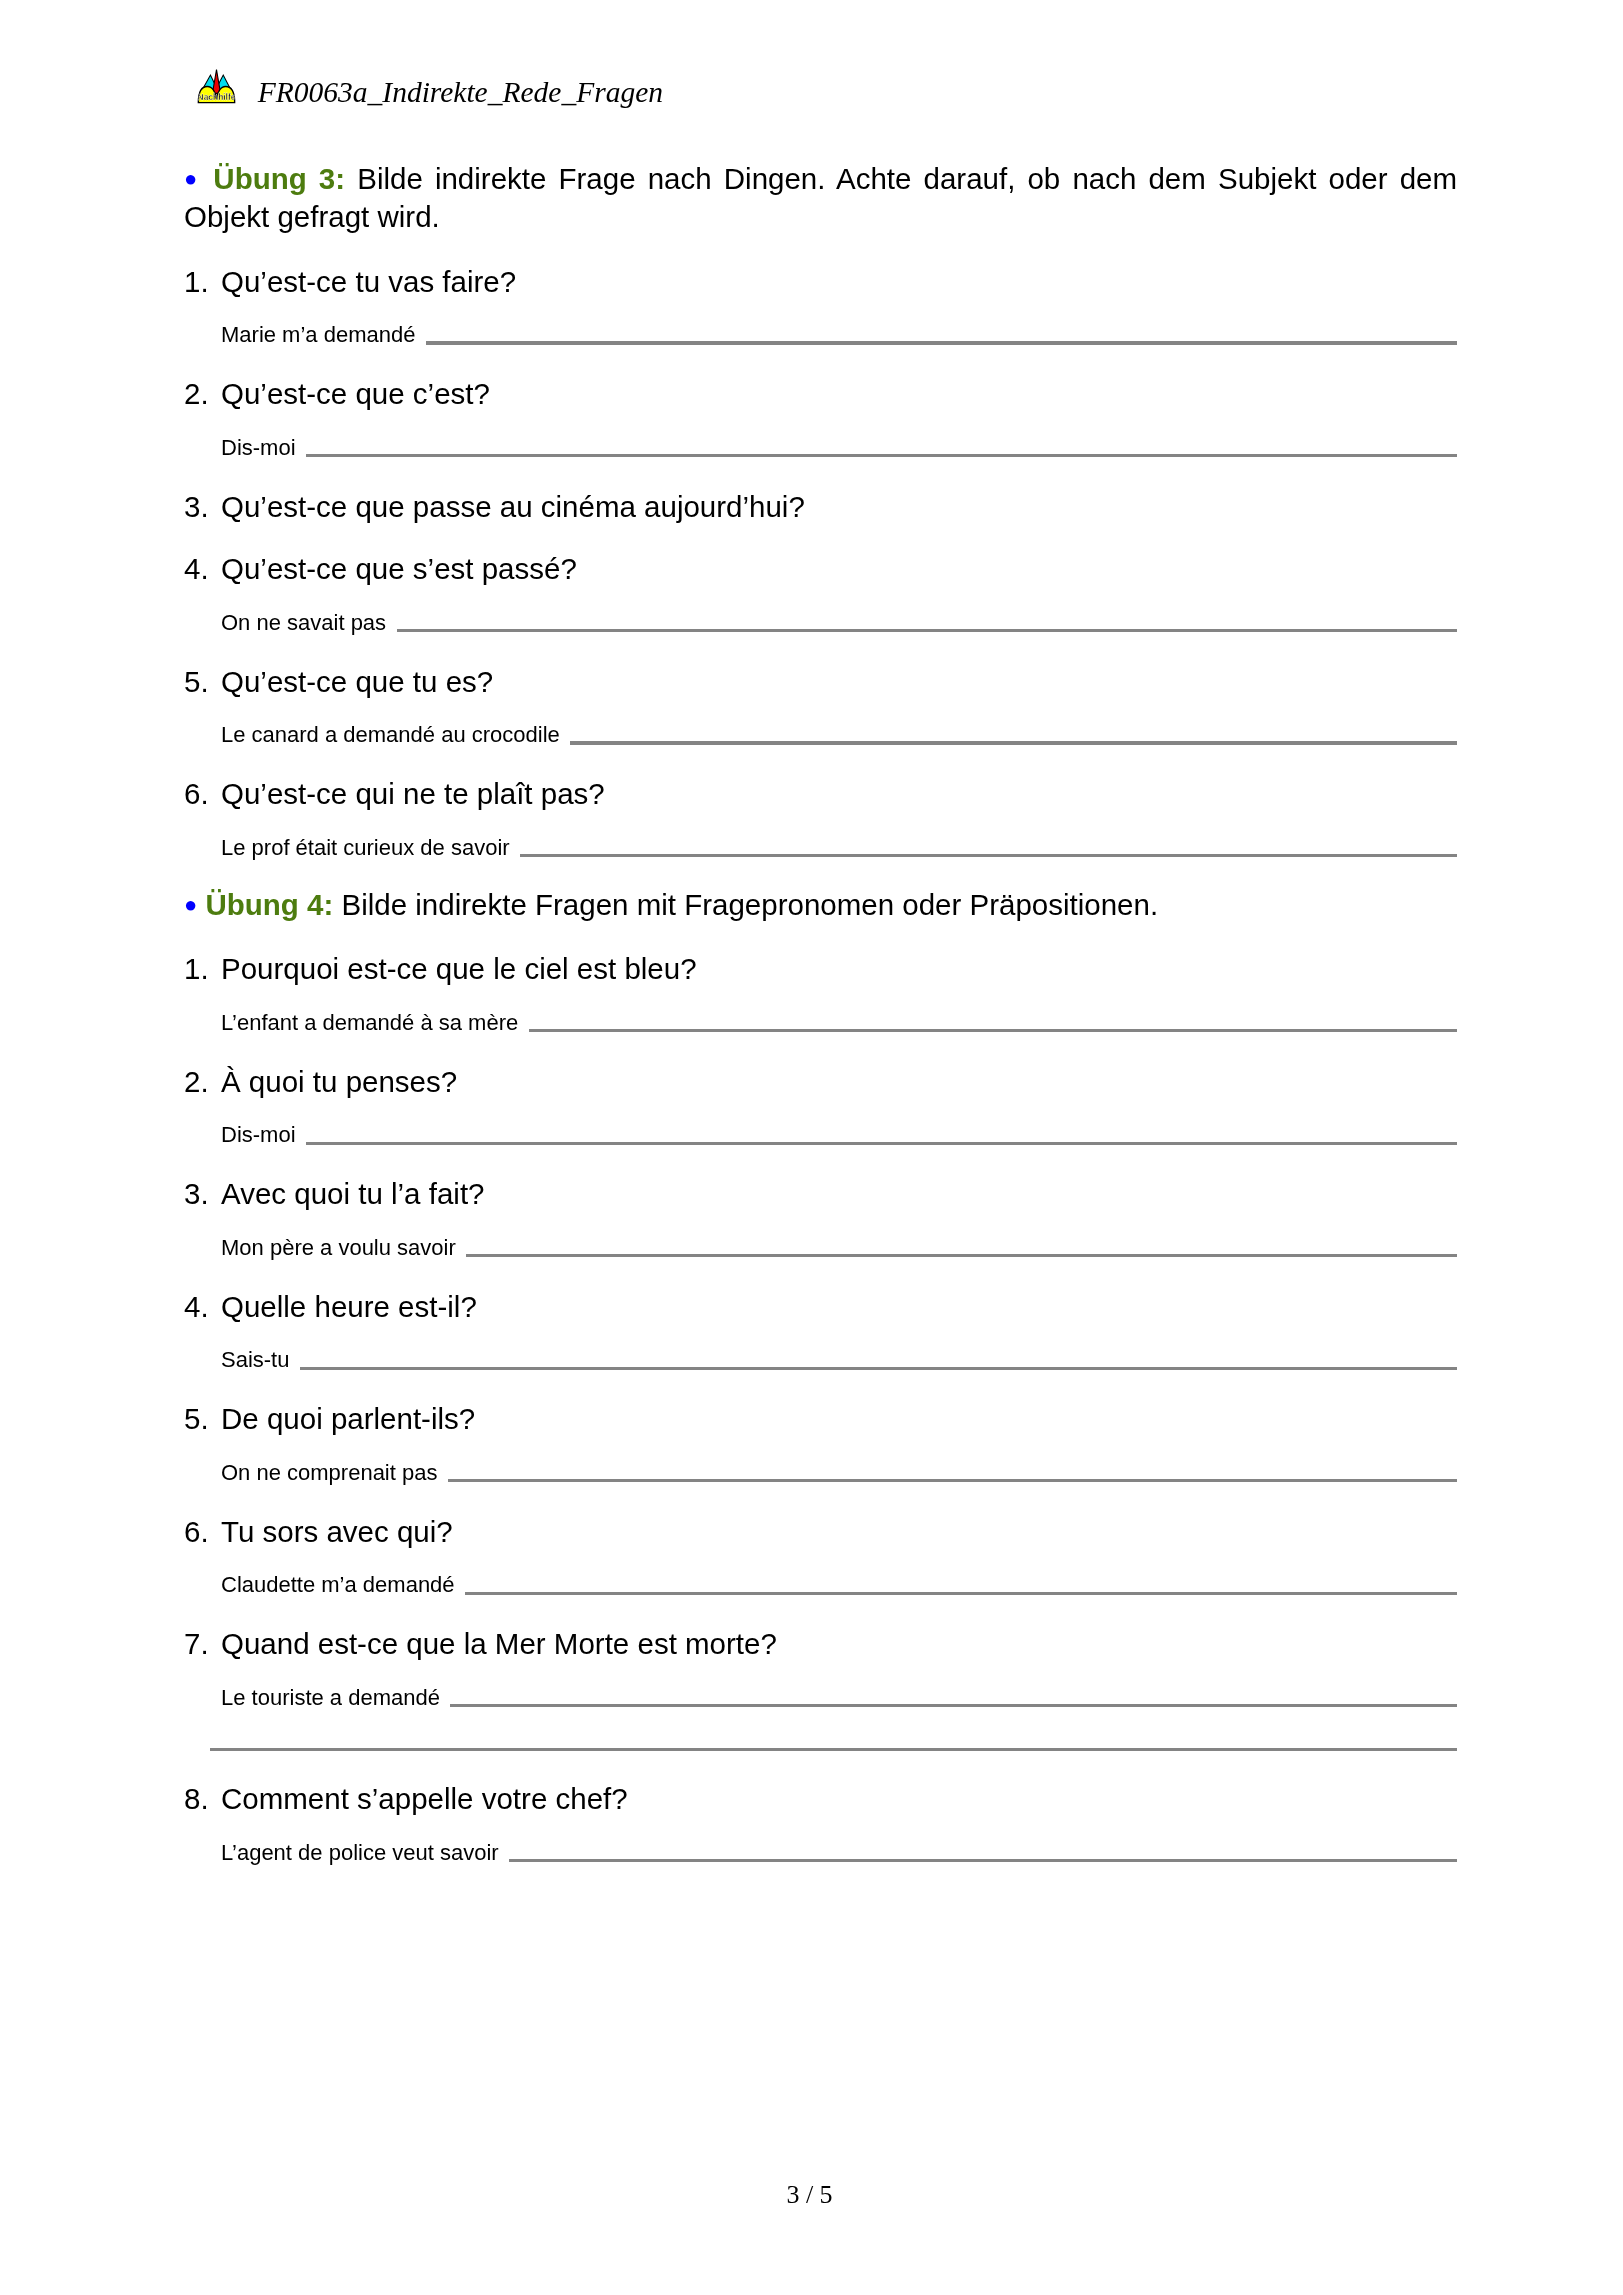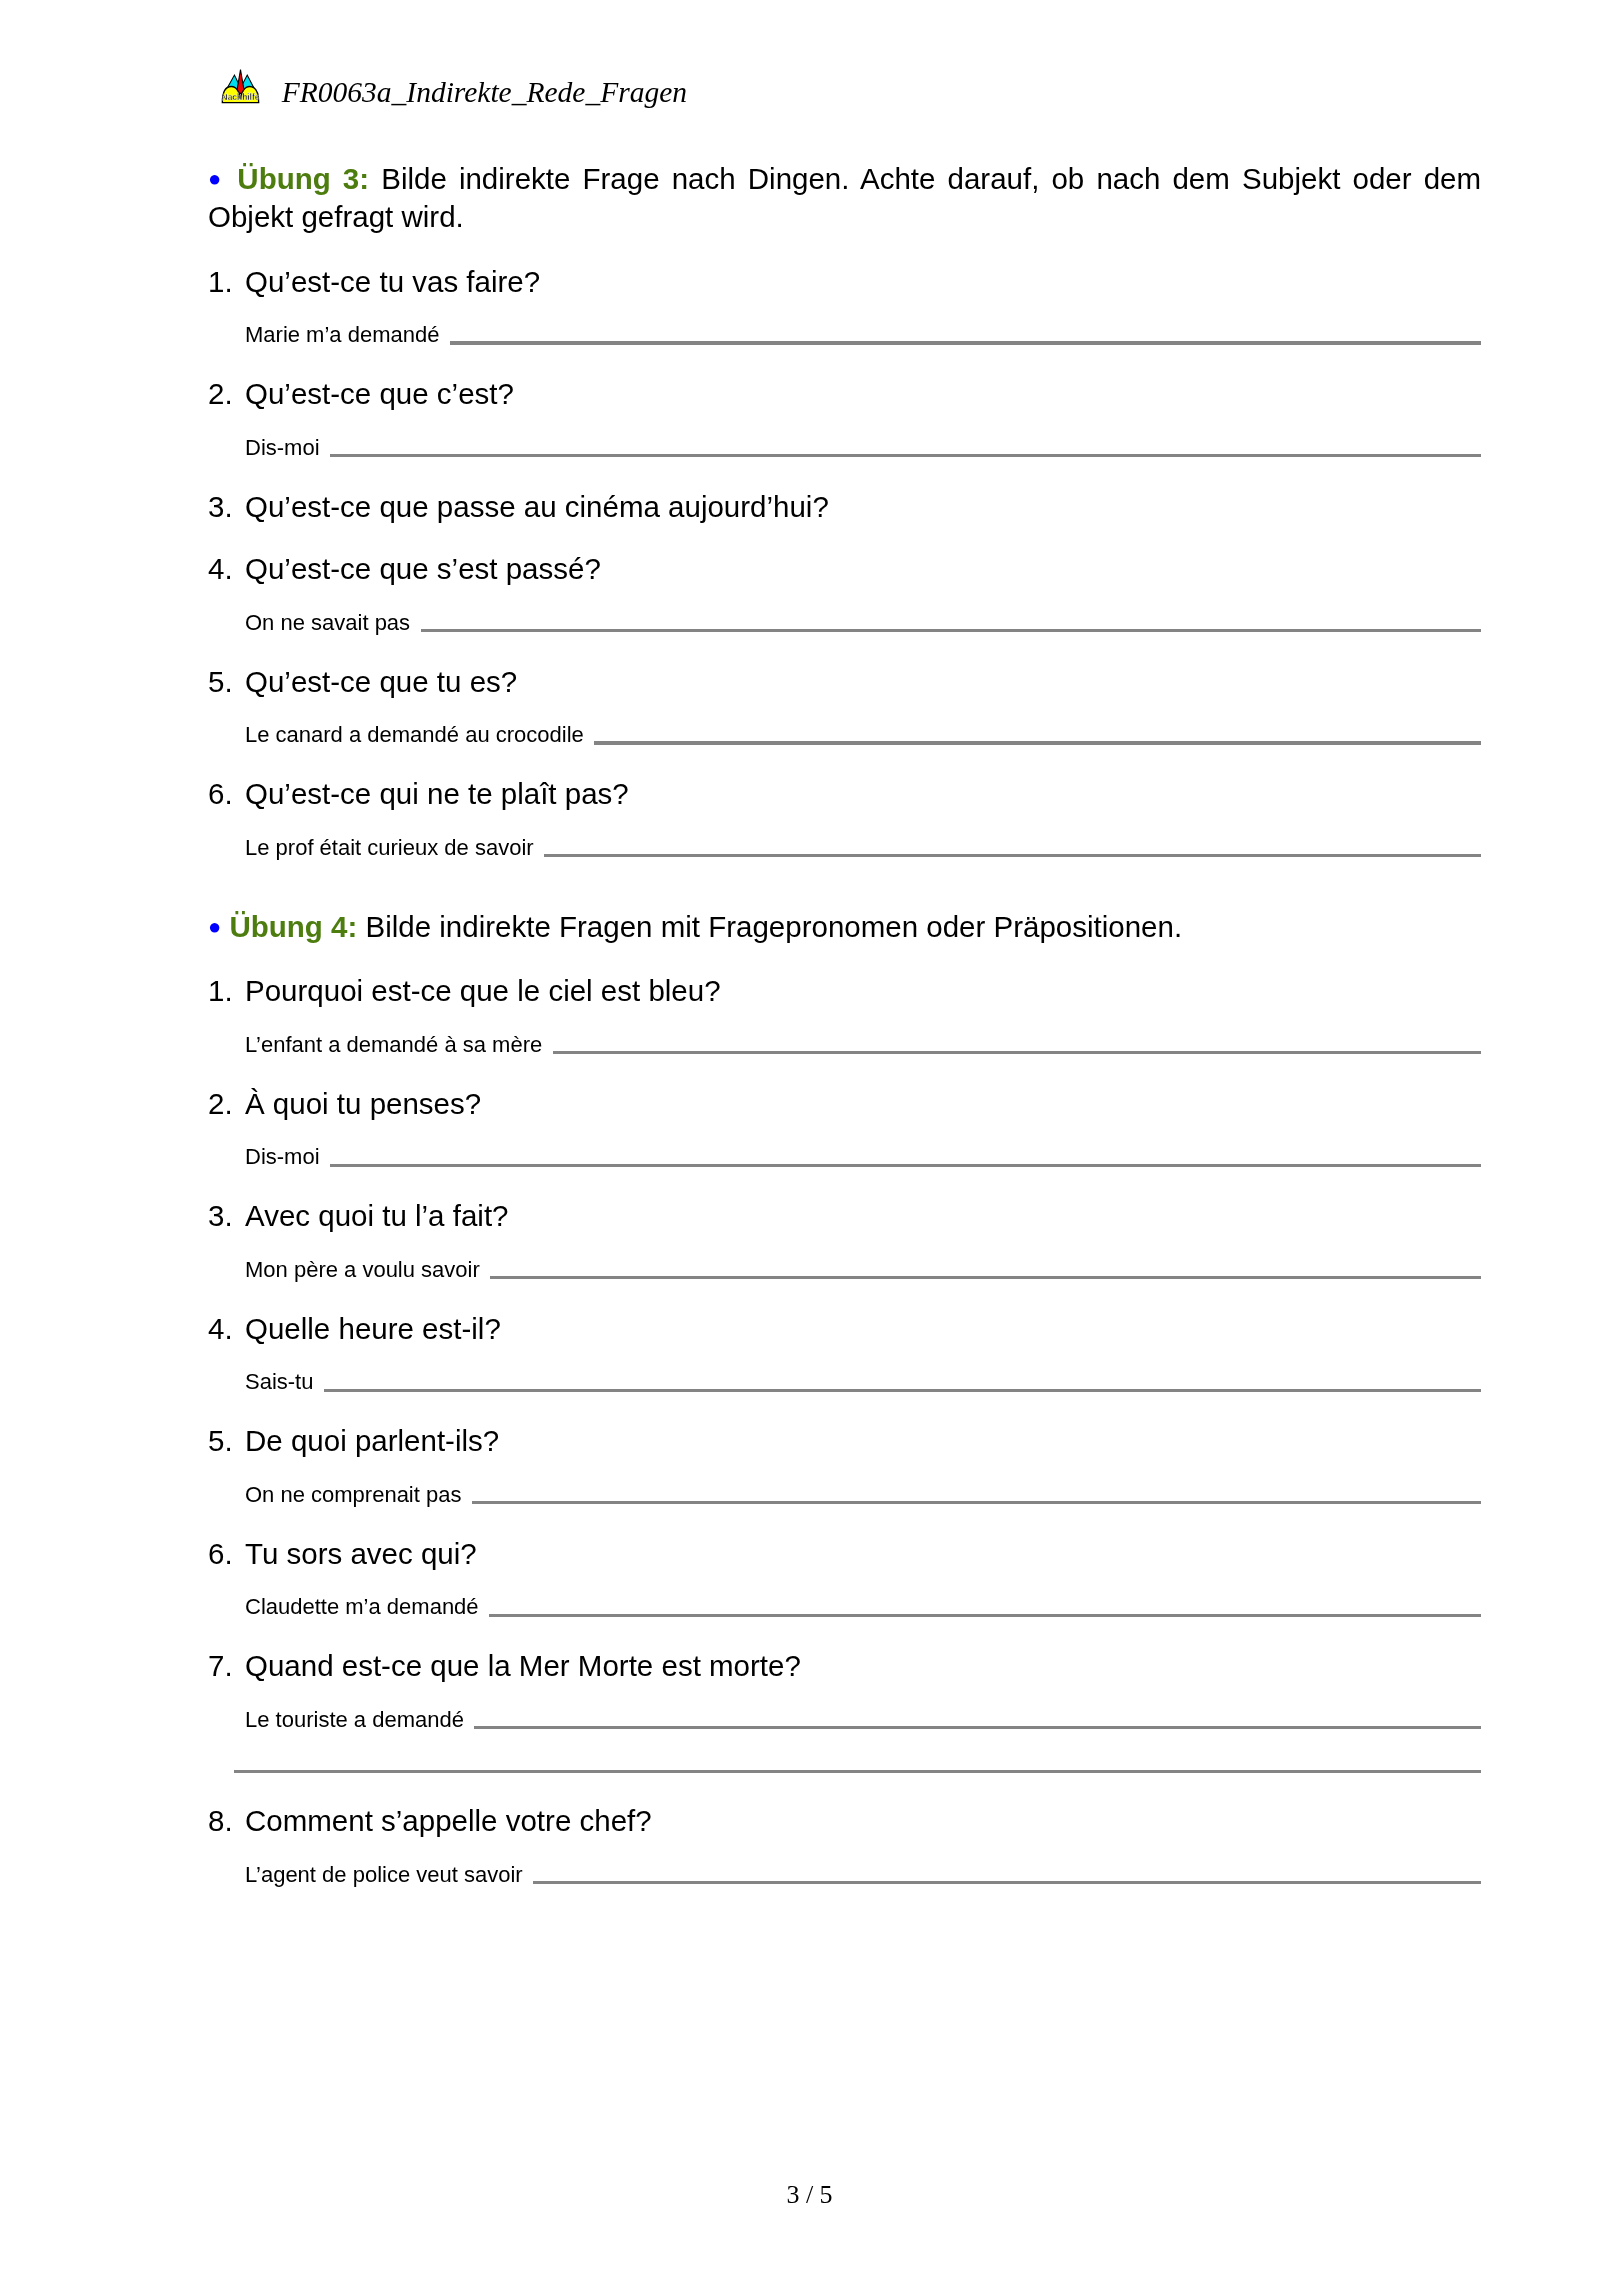--- a/index.html
+++ b/index.html
@@ -7,21 +7,21 @@
     position:relative;
     width:1623px;
     height:2295px;
     background:#ffffff;
     font-family:"Liberation Sans",sans-serif;
     color:#000000;
     overflow:hidden;
   }
   .content{
     position:absolute;
-    left:208px;
+    left:184px;
     top:69px;
     width:1273px;
   }
   
   .header{
     display:flex;
     align-items:flex-end;
     margin-left:11.8px;
     margin-bottom:56px;
     height:35px;
@@ -45,21 +45,21 @@
   }
   .bullet{
     color:#0000FF;
     font-size:22px;
     vertical-align:3.3px;
   }
   .ex-label{
     color:#4d7c0f;
     font-weight:bold;
   }
-  .section + .section{margin-top:49px;}
+  .section + .section{margin-top:27px;}
   
   .item{margin-bottom:33px;}
   .items > .item:last-child{margin-bottom:0;}
   .q-row{
     display:flex;
     align-items:baseline;
     font-size:29.5px;
     line-height:1;
     margin-bottom:28px;
   }

